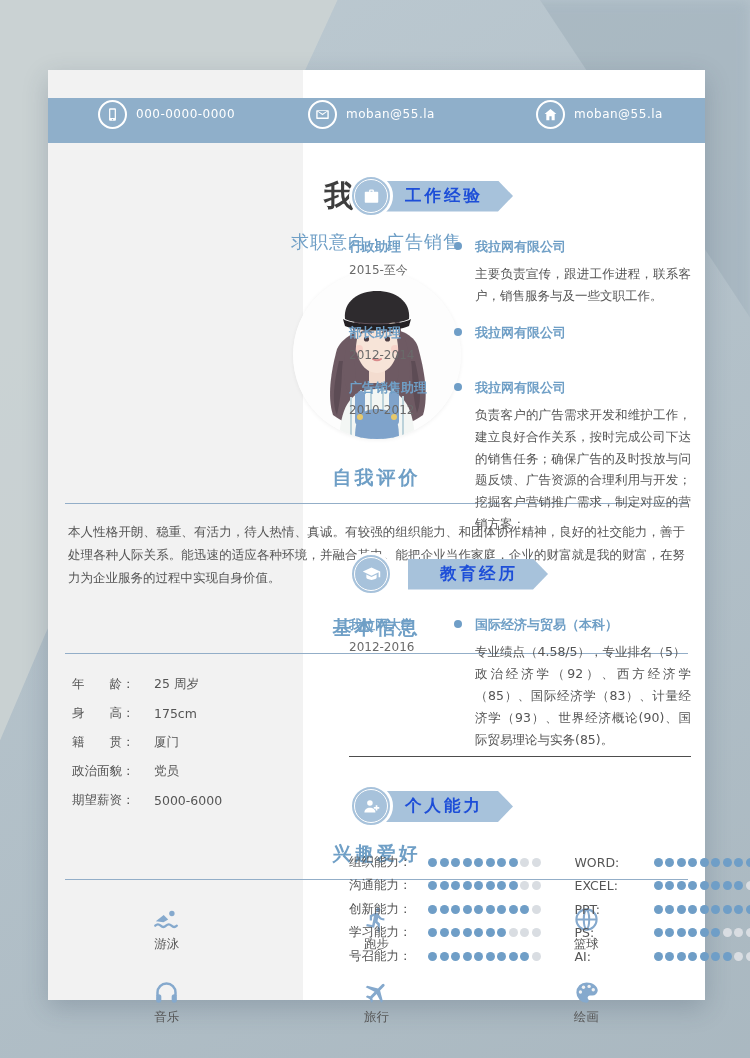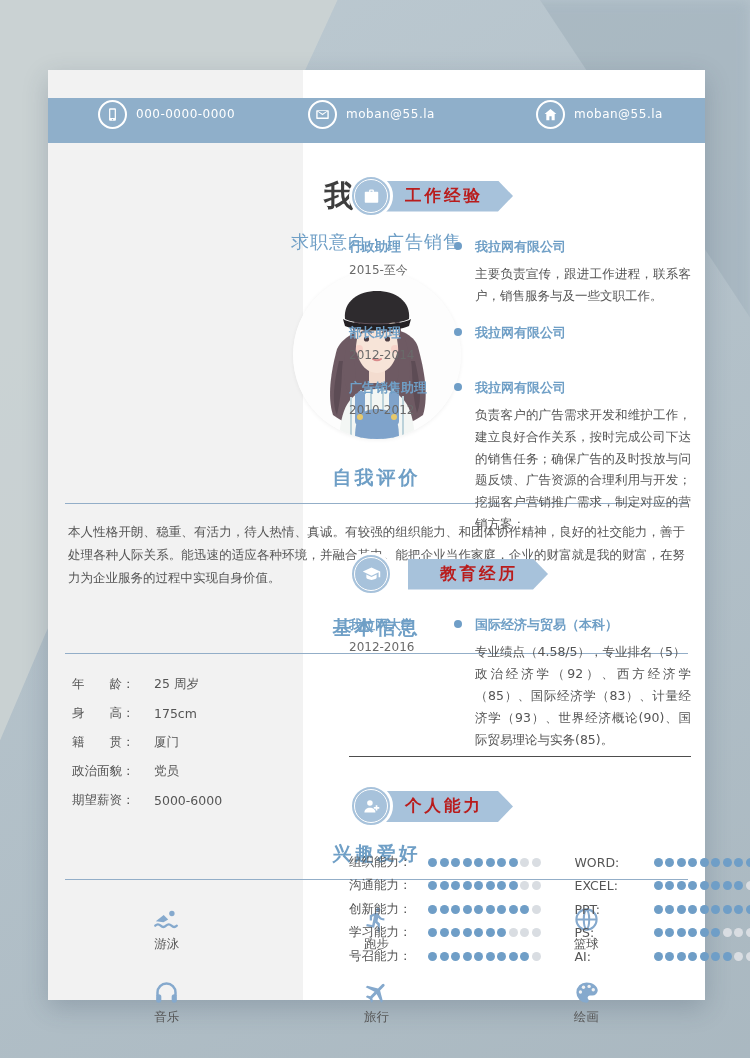--- a/index.html
+++ b/index.html
@@ -61,21 +61,21 @@
   .main{position:absolute;left:301px;top:104px;width:342px;}
   .sec-header{display:flex;align-items:center;position:relative;height:44px;}
   .sec-circle{width:44px;height:44px;border-radius:50%;background:var(--accent-light);
     position:relative;z-index:2;border:3px solid #fff;flex:0 0 auto;
     display:flex;align-items:center;justify-content:center;}
   .sec-circle .ring{position:absolute;inset:2px;border:1.5px solid #fff;border-radius:50%;}
   .sec-circle svg{width:19px;height:19px;position:relative;}
   .sec-ribbon{margin-left:-20px;height:31px;background:var(--accent-light);
     display:flex;align-items:center;padding:0 30px 0 32px;
     clip-path:polygon(0 0,calc(100% - 15px) 0,100% 50%,calc(100% - 15px) 100%,0 100%);}
-  .sec-ribbon span{color:#b91c1c;font-size:16.5px;font-weight:bold;letter-spacing:3px;white-space:nowrap;}
+  .sec-ribbon span{color:#1d4ed8;font-size:16.5px;font-weight:bold;letter-spacing:3px;white-space:nowrap;}
 
   .entries{margin-top:20px;}
   .entry{display:flex;margin-bottom:17px;}
   .entry-left{width:105px;flex:0 0 auto;}
   .entry-title{font-size:13px;font-weight:bold;color:var(--heading);}
   .entry-date{font-size:12px;color:#6a6a6a;margin-top:6px;}
   .entry-right{flex:1;position:relative;padding-left:21px;}
   .bullet{position:absolute;left:0;top:4px;width:8px;height:8px;border-radius:50%;background:#6f9ec7;}
   .entry-org{font-size:13px;font-weight:bold;color:var(--heading);}
   .entry-desc{font-size:12.5px;color:var(--text);line-height:1.75;margin-top:7px;text-align:justify;}

